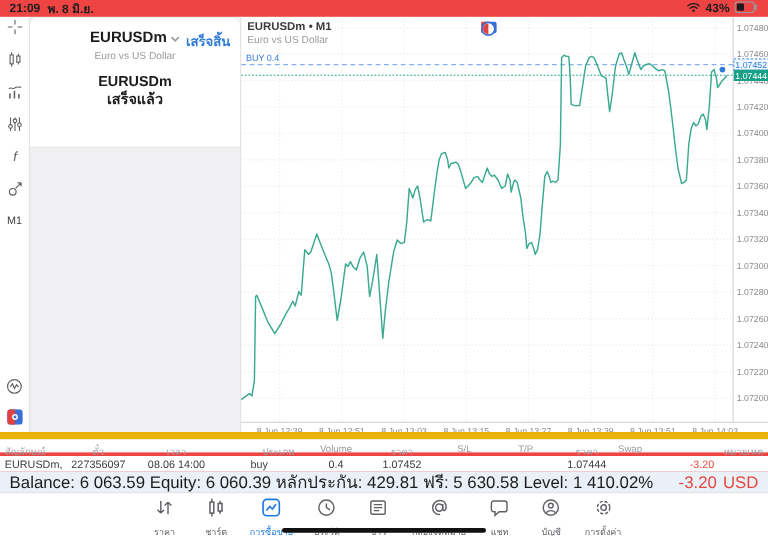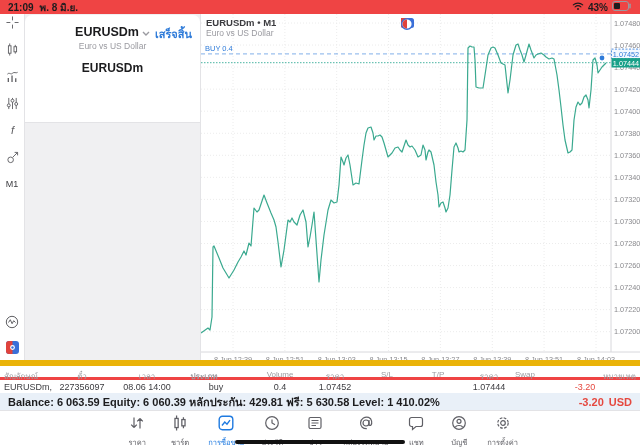--- a/index.html
+++ b/index.html
@@ -38,21 +38,21 @@
   .grid{stroke:#ececec;stroke-width:1;stroke-dasharray:1,2;}
   .axis-line{stroke:#d8d8dc;stroke-width:1;}
   .axis-label{fill:#8a8a8e;font-size:7.3px;}
   
   .table-headers{position:absolute;top:360px;left:0;width:640px;height:17px;border-top:6px solid #eab308;background:#fff;}
   .table-headers span{position:absolute;top:4px;font-size:8px;color:#9a9aa0;white-space:nowrap;}
   .table-row{position:absolute;top:380px;left:0;width:640px;height:13px;overflow:hidden;background:#fff;}
   .table-row span{position:absolute;top:2px;font-size:9px;color:#3c3c40;white-space:nowrap;}
   .table-row .neg{color:#e5483f;}
   
-  .balance-bar{position:absolute;top:393px;left:0;width:640px;height:17px;background:#e9f0f8;display:flex;justify-content:space-between;align-items:center;padding:0 8px;font-size:11px;font-weight:bold;gap:14px;}
+  .balance-bar{position:absolute;top:393px;left:0;width:640px;height:17px;background:#e9f0f8;display:flex;justify-content:space-between;align-items:center;padding:0 8px;font-size:14px;font-weight:normal;gap:14px;}
   .balance-profit{color:#e5483f;display:flex;gap:5px;}
   
   .nav-bar{position:absolute;top:410px;left:0;width:640px;height:37px;background:#fff;border-top:1px solid #e3e3e6;display:flex;justify-content:center;gap:13px;padding-top:4px;}
   .nav-item{display:flex;flex-direction:column;align-items:center;gap:1px;color:#606066;min-width:30px;cursor:pointer;}
   .nav-item .nav-label{font-size:7.5px;white-space:nowrap;}
   .nav-item.active{color:#1f7ae0;}
   .home-indicator{position:absolute;bottom:3px;left:235px;width:170px;height:4.5px;border-radius:3px;background:#111;}
 </style>
 </head>
 <body>
@@ -146,20 +146,21 @@
           <span>EURUSDm</span>
           <span><svg width="8" height="5" viewBox="0 0 8 5">
                 <path d="M1 1l3 3 3-3" fill="none" stroke="#9a9aa0" stroke-width="1.4"></path>
               </svg></span>
         </div>
         <div class="card-symbol-desc">Euro vs US Dollar</div>
         <button class="done-btn">เสร็จสิ้น</button>
       </div>
       <div class="card-body">
         <div>EURUSDm</div>
+        <div>เสร็จแล้ว</div>
       </div>
     </div>
   </div>
 
   <div class="chart">
     <div id="chart-svg-holder">
         <svg width="440" height="346" viewBox="0 0 440 346">
           <line class="grid" x1="0" y1="9" x2="410" y2="9"></line>
           <text class="axis-label" x="413" y="11.5">1.07480</text>
           <line class="grid" x1="0" y1="31.05" x2="410" y2="31.05"></line>
@@ -238,21 +239,21 @@
             <path d="M6 1.5A4.5 4.5 0 0 0 6 10.5z" fill="#e0433d"></path>
           </svg>
         </span>
     </div>
   </div>
 
   <div class="table-headers" id="table-headers">
       <span style="left: 4px;">สัญลักษณ์</span>
       <span style="left: 82px; transform: translateX(-50%);">ตั๋ว</span>
       <span style="left: 147px; transform: translateX(-50%);">เวลา</span>
-      <span style="left: 204px; transform: translateX(-50%); font-weight: bold;">ประเภท</span>
+      <span style="left: 232px; transform: translateX(-50%);">ประเภท</span>
       <span style="left: 280px; transform: translateX(-50%);">Volume</span>
       <span style="left: 335px; transform: translateX(-50%);">ราคา</span>
       <span style="left: 387px; transform: translateX(-50%);">S/L</span>
       <span style="left: 438px; transform: translateX(-50%); text-align: right;">T/P</span>
       <span style="left: 489px; transform: translateX(-50%);">ราคา</span>
       <span style="left: 525px; transform: translateX(-50%);">Swap</span>
       <span style="left: 585px; transform: translateX(-50%); margin-top: 18px;">กำไร</span>
       <span style="left: 636px; transform: translateX(-100%);">หมายเหตุ</span>
     </div>
 

